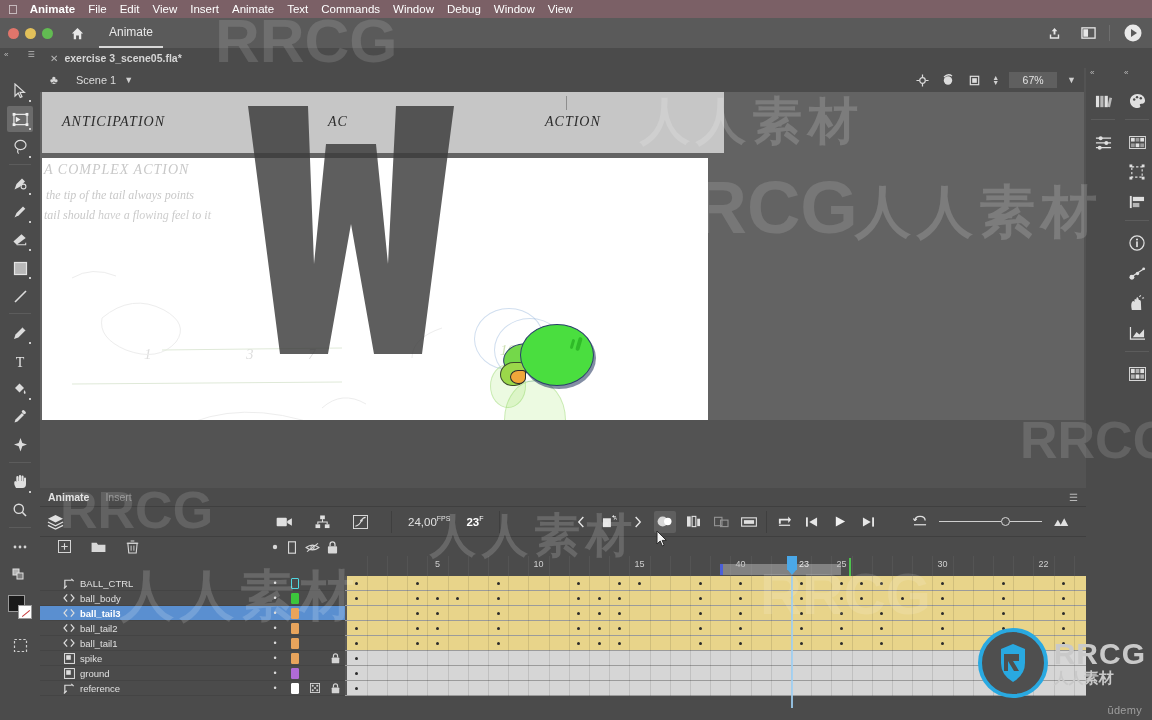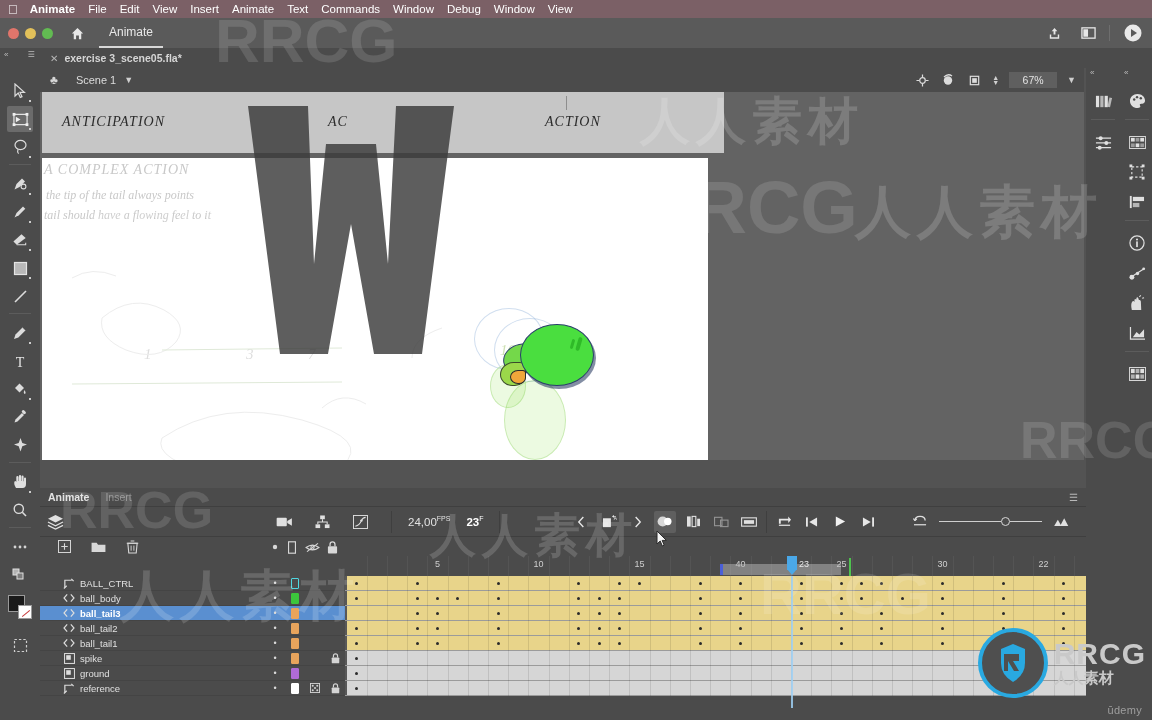--- a/index.html
+++ b/index.html
@@ -84,21 +84,21 @@
   .tool.sel { background:#6b6b6b; border-radius:2px; }
   .tool .corner { position:absolute; right:2px; bottom:2px; width:2px; height:2px; background:#cdcdcd; }
   .tool-div { width:22px; height:1px; background:#5c5c5c; margin:4px 0; }
   .swatches { margin-top:6px; position:relative; width:26px; height:26px; }
   .sw1 { position:absolute; left:1px; top:1px; width:17px; height:17px; background:#1a1a1a; border:1px solid #9a9a9a; }
   .sw2 { position:absolute; left:11px; top:11px; width:14px; height:14px; background:#fff; border:1px solid #9a9a9a; }
   .sw2::after{content:""; position:absolute; left:2px; top:7px; width:10px; height:1px; background:#c73b3b; transform:rotate(-40deg);}
 
   
   .stage-wrap {
-    position:absolute; left:40px; top:92px; width:1044px; height:368px;
+    position:absolute; left:40px; top:92px; width:1044px; height:328px;
     background:#636363; overflow:hidden;
   }
   .artboard-top {
     position:absolute; left:2px; top:0px; width:682px; height:61px;
     background:#c6c6c6;
   }
   .artboard {
     position:absolute; left:2px; top:66px; width:666px; height:320px;
     background:#ffffff;
   }

